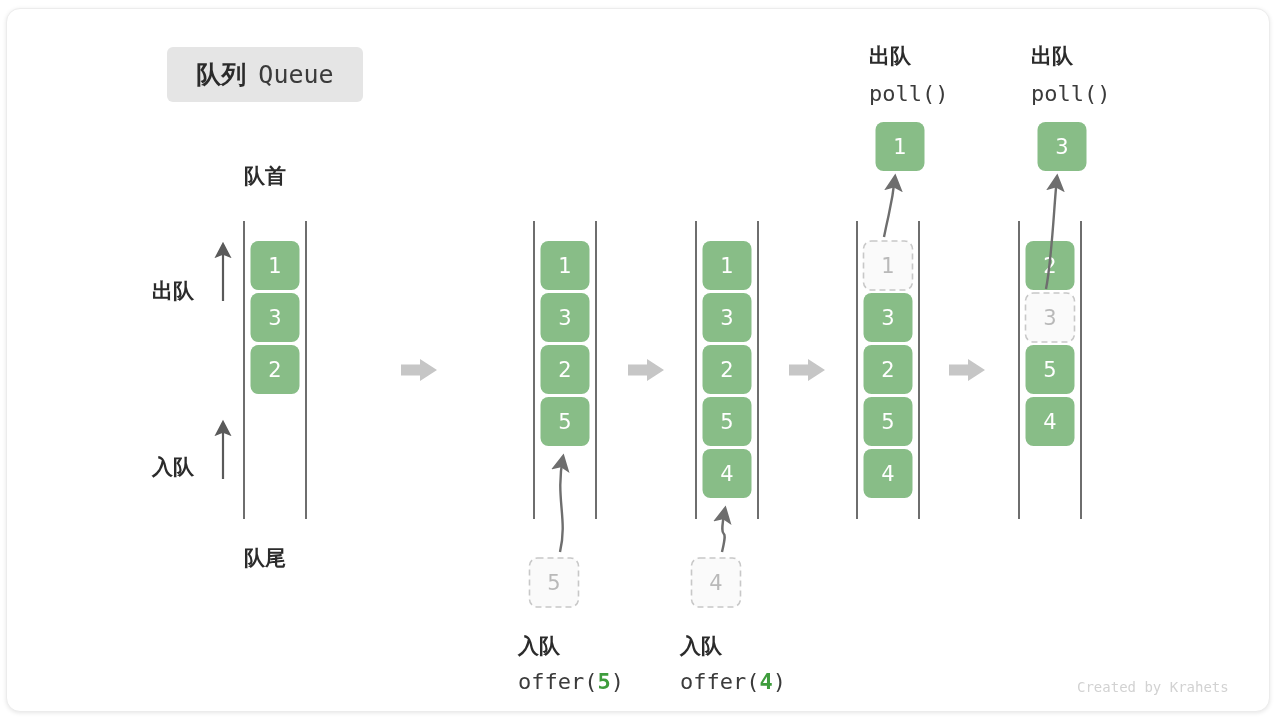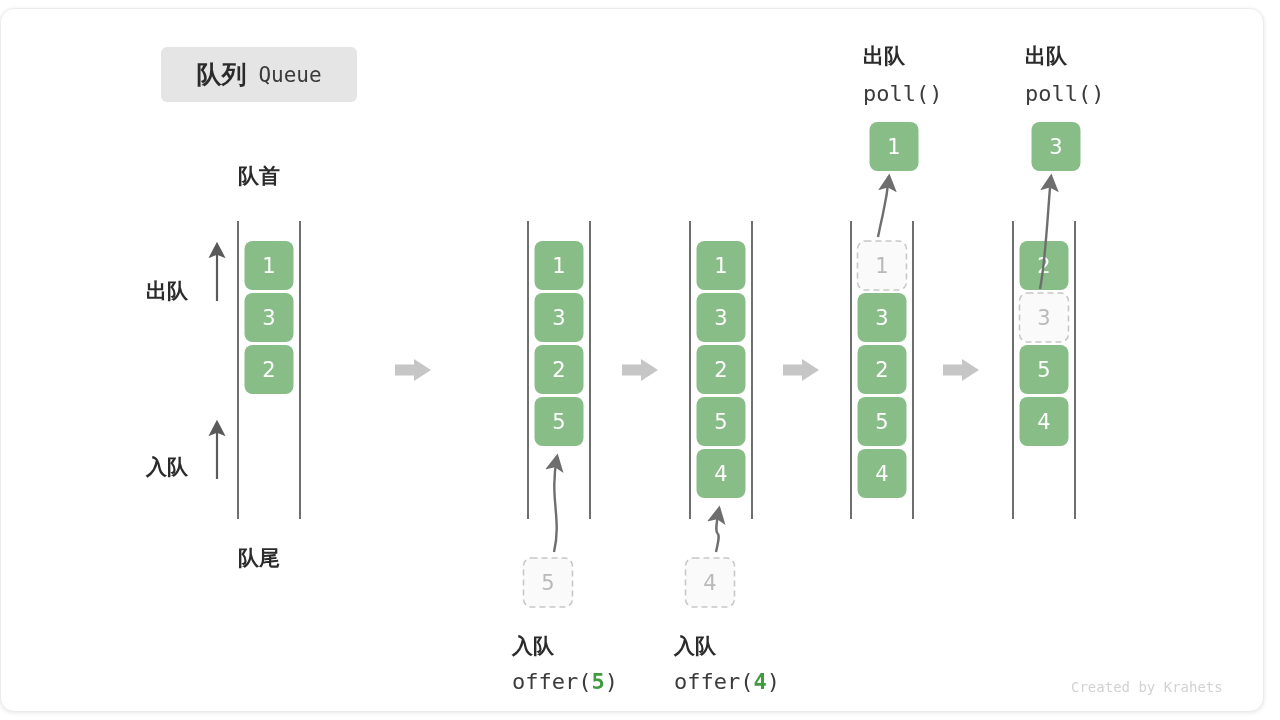--- a/index.html
+++ b/index.html
@@ -1,18 +1,18 @@
 <!DOCTYPE html>
 <html><head>
 <meta charset="utf-8">
 <style>
   html,body{margin:0;padding:0;background:#ffffff;}
   body{width:1280px;height:720px;overflow:hidden;
        font-family:"Liberation Sans","DejaVu Sans",sans-serif;}
-  #card{position:absolute;left:0;top:8px;width:1264px;height:704px;
+  #card{position:absolute;left:6px;top:8px;width:1264px;height:704px;
         background:#fff;border:1px solid #ececec;border-radius:14px;
         box-shadow:0 1px 4px rgba(0,0,0,0.10);box-sizing:border-box;
         overflow:hidden;}
   svg{position:absolute;left:0;top:0;}
   .cjk{font-family:"Liberation Sans","DejaVu Sans",sans-serif;
        font-weight:bold;fill:#2b2b2b;}
   .mono{font-family:"DejaVu Sans Mono","Liberation Mono",monospace;
         fill:#3b3b3b;}
   .boxnum{font-family:"DejaVu Sans","Liberation Sans",sans-serif;
           fill:#ffffff;font-size:21px;text-anchor:middle;}
@@ -25,21 +25,21 @@
 </head>
 <body>
 
 <div id="card">
 
   <div style="position:absolute;left:160px;top:38px;width:196px;height:55px;
               background:#e5e5e5;border-radius:6px;display:flex;
               align-items:center;justify-content:center;gap:12px;">
     <span style="font-size:25px;font-weight:bold;color:#2b2b2b;
                  font-family:'Liberation Sans','DejaVu Sans',sans-serif;">队列</span>
-    <span style="font-size:21px;color:#3b3b3b;
+    <span style="font-size:25px;color:#3b3b3b;
                  font-family:'DejaVu Sans Mono','Liberation Mono',monospace;">Queue</span>
   </div>
 
   <svg width="1264" height="704" viewBox="0 0 1264 704">
     <defs>
       <marker id="mk-thin" markerWidth="9" markerHeight="9" refX="6" refY="4.5" orient="auto">
           <path d="M0,0.6 L7.5,4.5 L0,8.4 L1.6,4.5 Z" fill="#6e6e6e"></path>
         </marker>
       <marker id="mk-up" markerWidth="9" markerHeight="9" refX="6" refY="4.5" orient="auto">
           <path d="M0,0.6 L7.5,4.5 L0,8.4 L1.6,4.5 Z" fill="#5a5a5a"></path>

